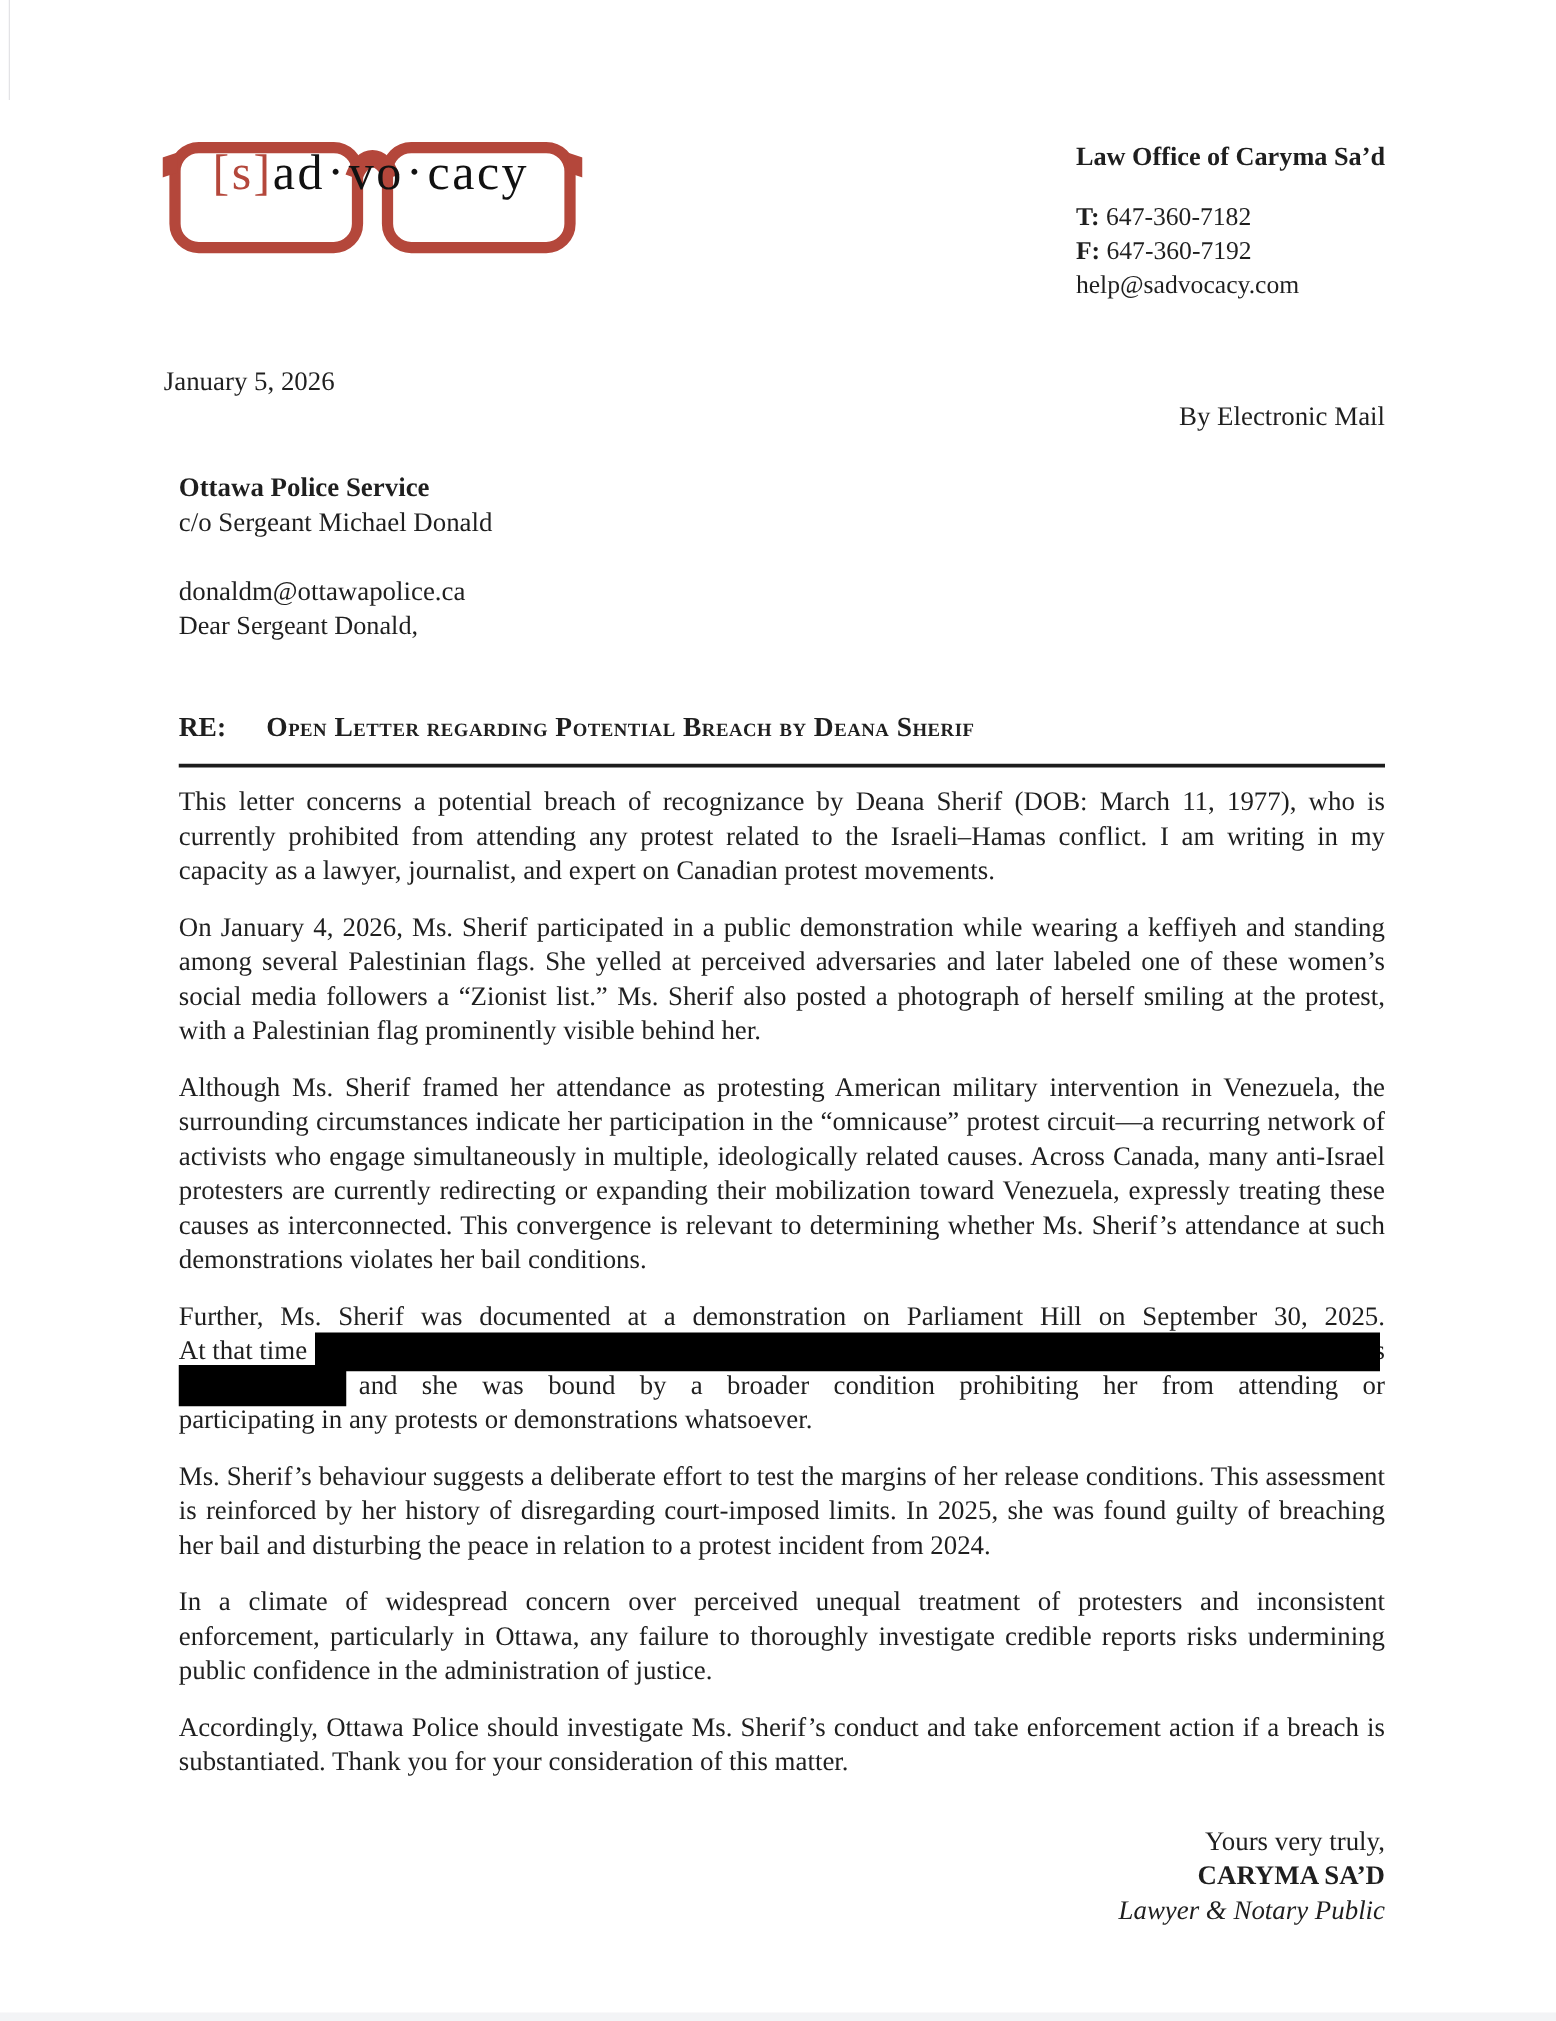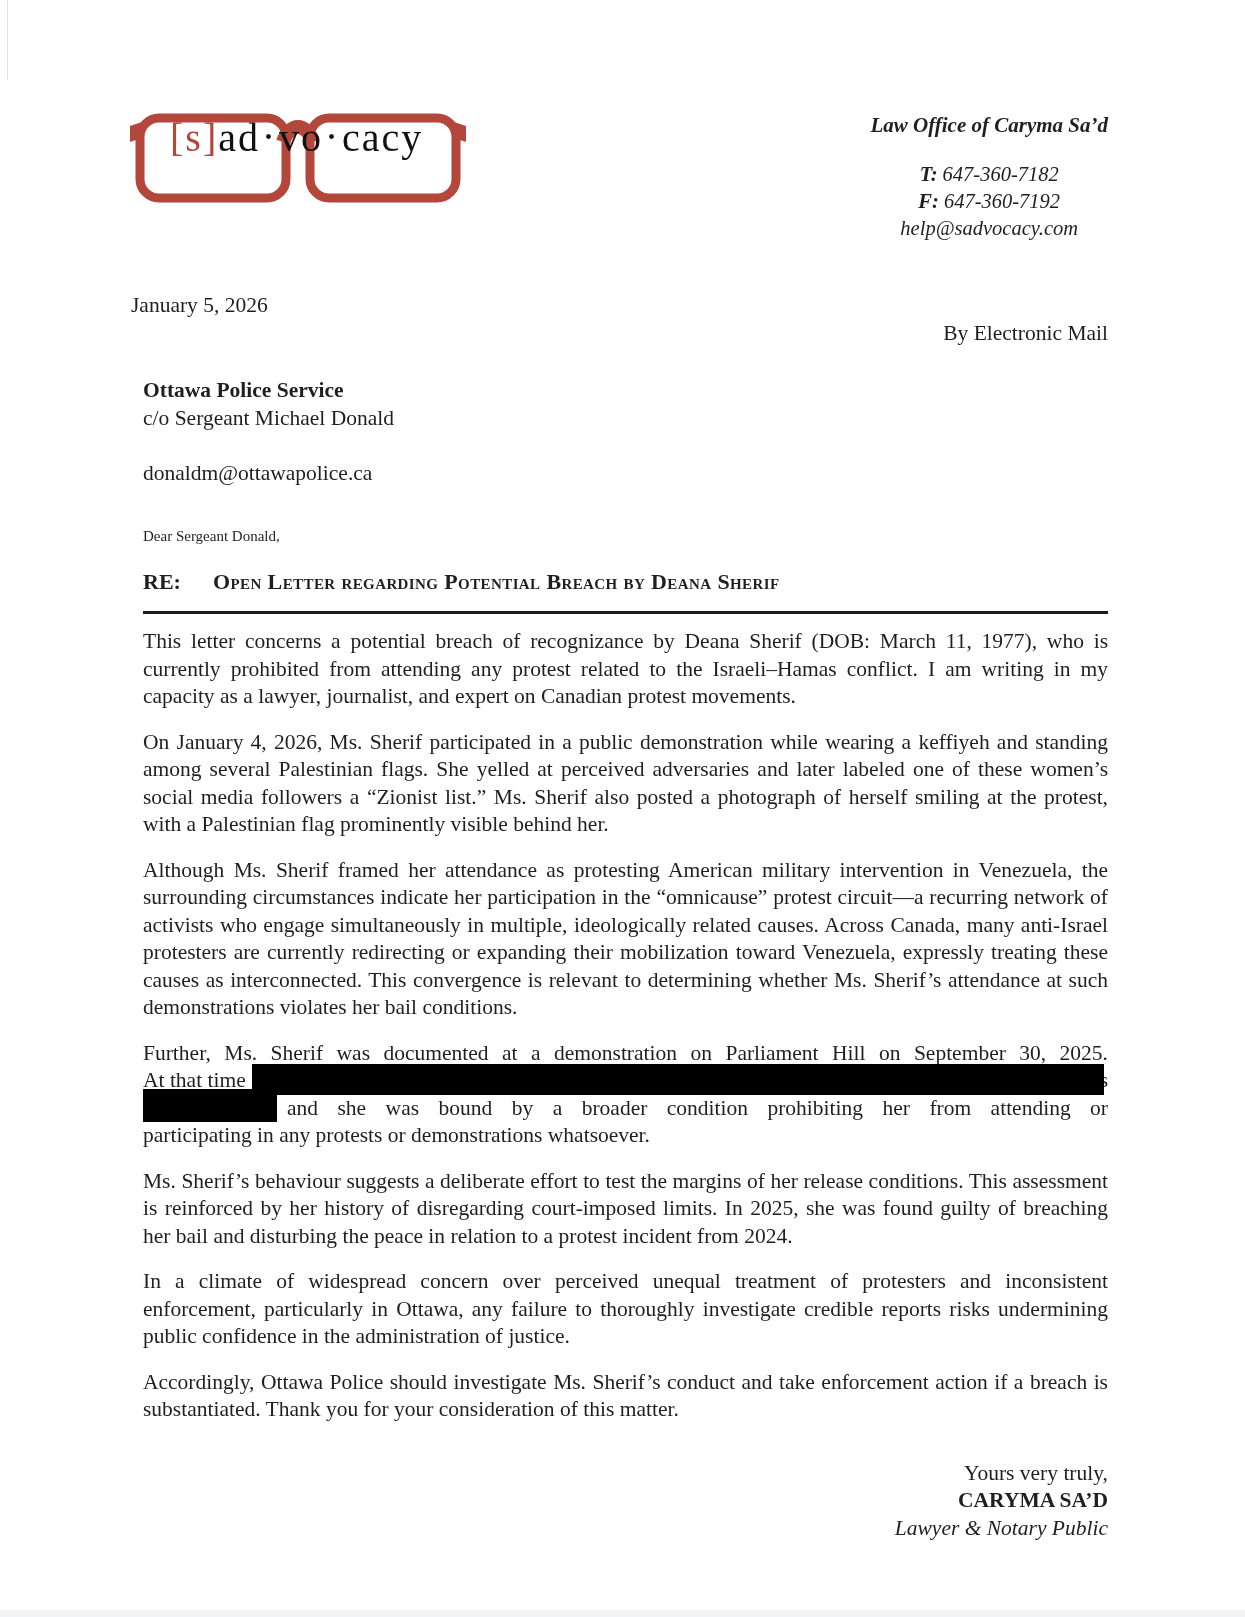--- a/index.html
+++ b/index.html
@@ -18,45 +18,45 @@
   .logo-svg { position: absolute; left: 0; top: 0; }
   .logo-text {
     position: absolute; left: 40px; top: 8px;
     font-size: 40px; letter-spacing: 2px; color: #111;
     white-space: nowrap; line-height: 1;
   }
   .logo-text .red { color: #b4473b; }
   .logo-text .dot { font-size: 20px; position: relative; top: -7px; margin: 0 5px; }
 
   
-  .contact { right: 137px; top: 112px; text-align: center; font-style: italic; }
+  .contact { right: 137px; top: 112px; text-align: left; }
   .office-name { font-weight: bold; font-size: 21px; line-height: 26px; }
   .contact-lines { margin-top: 23px; font-size: 20.5px; line-height: 27px; }
   .contact-lines b { font-weight: bold; }
 
   
   .date-line { left: 131px; top: 293px; font-size: 21.5px; }
   .delivery-line { right: 137px; top: 321px; font-size: 21.5px; }
   .recipient { left: 143px; top: 377px; font-size: 21.5px; line-height: 27.5px; }
   .recipient .org { font-weight: bold; }
   .rec-email { left: 143px; top: 461px; font-size: 21.5px; text-align: right; }
-  .salutation { left: 143px; top: 528px; font-size: 15px; }
+  .salutation { left: 143px; top: 488px; font-size: 21px; }
 
   
   .subject { left: 143px; top: 569px; font-size: 22px; font-weight: bold; white-space: nowrap; }
   .subject .re-label { display: inline-block; width: 70px; }
   .subject .re-title { font-variant: small-caps; letter-spacing: 0.4px; }
   .subject-rule { left: 143px; top: 611px; width: 965px; height: 3px; background: #1c1c1c; }
 
   
   .letter-body { left: 143px; top: 628px; width: 965px; font-size: 21.5px; line-height: 27.5px; }
   .letter-body p { text-align: justify; margin-bottom: 18px; hyphens: none; }
   .p4 { margin-bottom: 18px; }
   .jline { text-align: justify; text-align-last: justify; }
-  .row { display: flex; align-items: flex-end; height: 27.5px; overflow: visible; line-height: 27.5px; }
+  .row { display: flex; align-items: flex-start; height: 27.5px; overflow: visible; line-height: 27.5px; }
   .redaction { background: #000; height: 31px; margin-top: -1px; position: relative; z-index: 1; }
   .redaction.r1 { flex: 1 1 auto; margin-left: 6px; }
   .redaction.r2 { width: 134px; flex: 0 0 auto; margin-top: -3px; height: 33px; }
   .tail-s { position: relative; z-index: 0; margin-left: -4px; }
   .after-bar { flex: 1 1 auto; padding-left: 10px; text-align: justify; text-align-last: justify; }
 
   
   .sig-block { margin-top: 36px; text-align: right; line-height: 27.5px; }
   .sig-name { font-weight: bold; }
   .sig-title { font-style: italic; }

